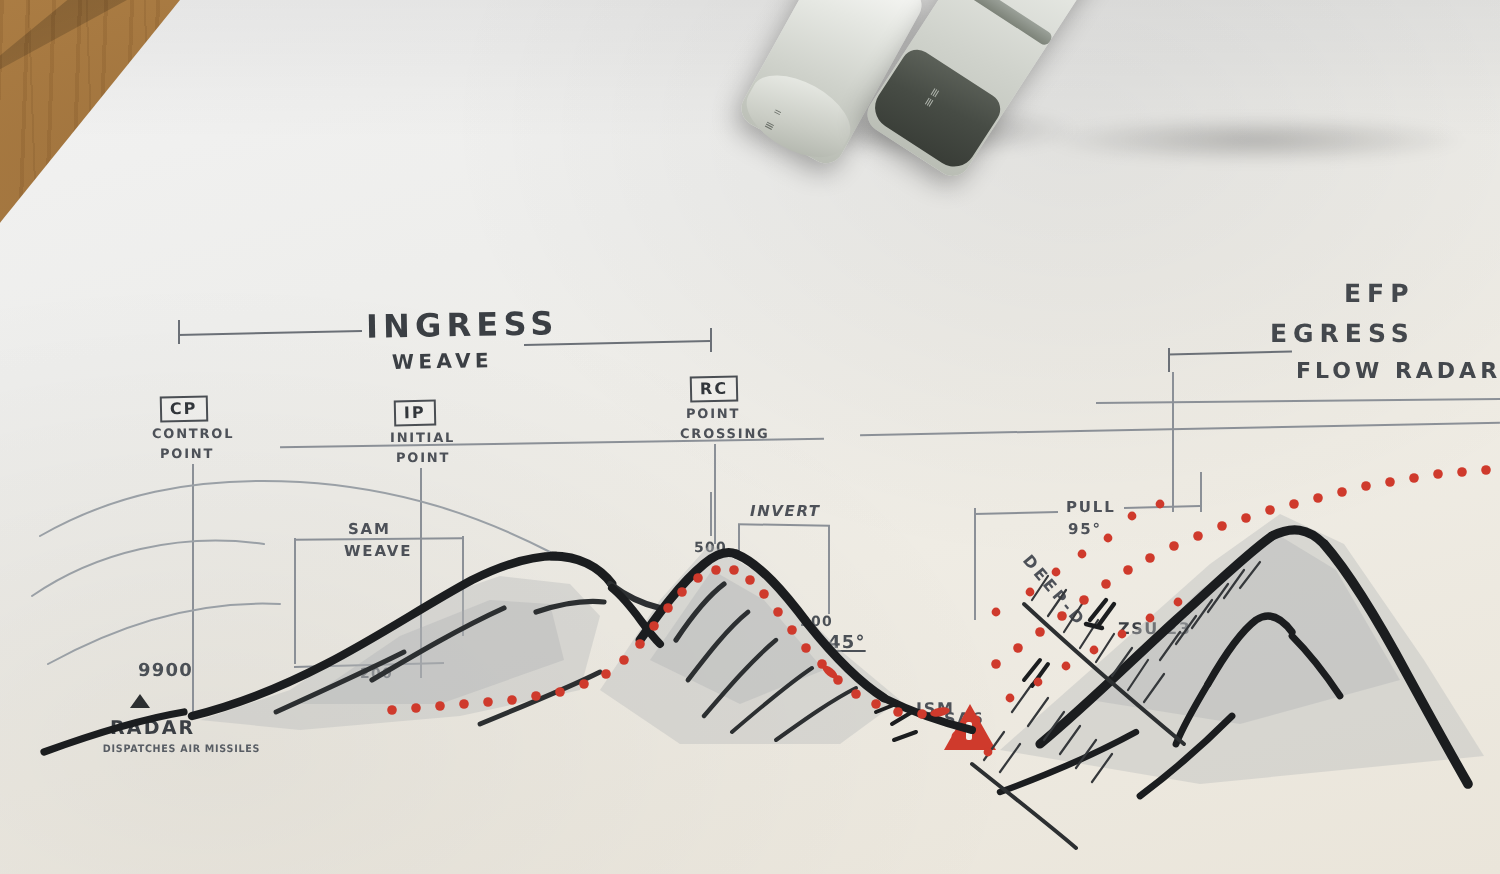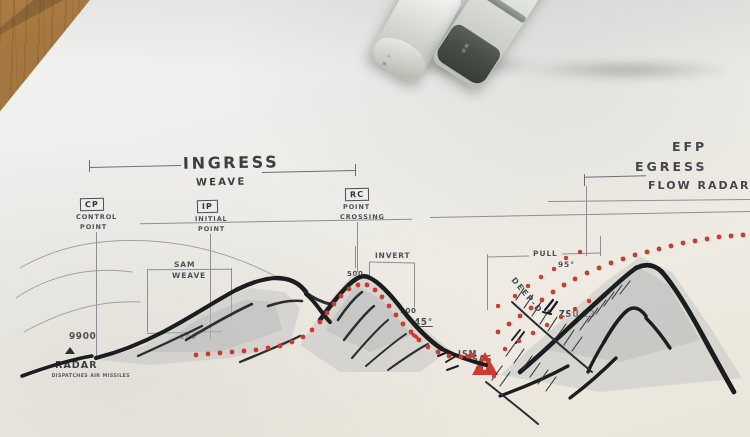--- a/index.html
+++ b/index.html
@@ -177,31 +177,31 @@
   <div class="vline thin" style="left:586px;top:186px;height:70px;"></div>
 
   <div class="ink cap" style="left:174px;top:260px;font-size:7.5px;">SAM</div>
   <div class="ink cap" style="left:172px;top:271px;font-size:7.5px;">WEAVE</div>
   <div class="hline thin" style="left:147px;top:269px;width:84px;transform:rotate(-.5deg);"></div>
   <div class="vline thin" style="left:147px;top:269px;height:63px;"></div>
   <div class="vline thin" style="left:231px;top:268px;height:50px;"></div>
   <div class="hline thin" style="left:147px;top:332px;width:75px;transform:rotate(-1.5deg);"></div>
   <div class="ink num" style="left:180px;top:333px;">200</div>
 
-  <div class="ink cap" style="left:375px;top:251px;font-size:7.5px;letter-spacing:.8px;">INVERT</div>
+  <div class="ink cap" style="left:375px;top:251px;font-size:7.5px;letter-spacing:.8px;font-style:italic;">INVERT</div>
   <div class="hline thin" style="left:369px;top:262px;width:46px;transform:rotate(1deg);"></div>
   <div class="vline thin" style="left:369px;top:262px;height:14px;"></div>
   <div class="vline thin" style="left:414px;top:263px;height:44px;"></div>
   <div class="ink num" style="left:347px;top:270px;">500</div>
   <div class="vline thin" style="left:355px;top:246px;height:22px;"></div>
   <div class="ink num" style="left:400px;top:307px;">200</div>
   <div class="ink num" style="left:414px;top:317px;font-size:9px;text-decoration:underline;">45°</div>
 
   <div class="ink cap" style="left:533px;top:249px;font-size:7.5px;">PULL</div>
-  <div class="ink cap" style="left:534px;top:260px;font-size:7.5px;margin-left:24px;">95°</div>
+  <div class="ink cap" style="left:534px;top:260px;font-size:7.5px;">95°</div>
   <div class="hline thin" style="left:487px;top:256px;width:42px;transform:rotate(-1.5deg);"></div>
   <div class="hline thin" style="left:562px;top:253px;width:38px;transform:rotate(-1.5deg);"></div>
   <div class="vline thin" style="left:487px;top:254px;height:56px;"></div>
   <div class="vline thin" style="left:600px;top:236px;height:20px;"></div>
   <div class="ink cap" style="left:505px;top:291px;font-size:8px;letter-spacing:1.8px;transform:rotate(50deg);">DEEP-D</div>
 
   <div class="ink num" style="left:69px;top:331px;font-size:9px;">9900</div>
   <div class="radar-ico" style="left:65px;top:347px;"></div>
   <div class="ink" style="left:55px;top:359px;font-size:9.5px;letter-spacing:1.1px;">RADAR</div>
   <div class="ink cap2" style="left:48px;top:372px;transform:scaleX(.92);">DISPATCHES AIR MISSILES</div>

